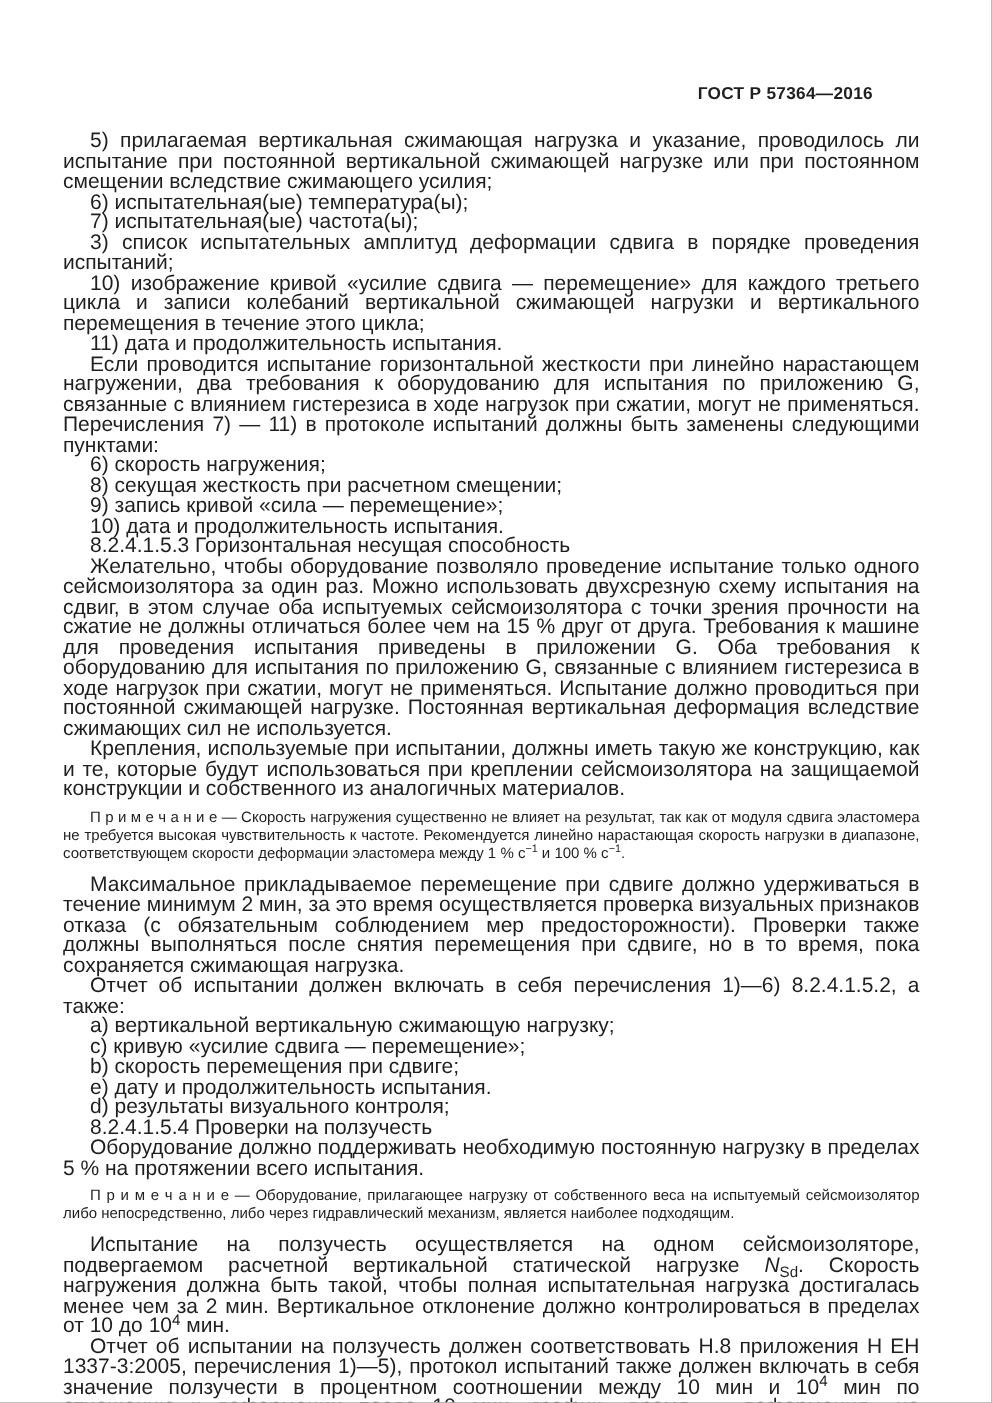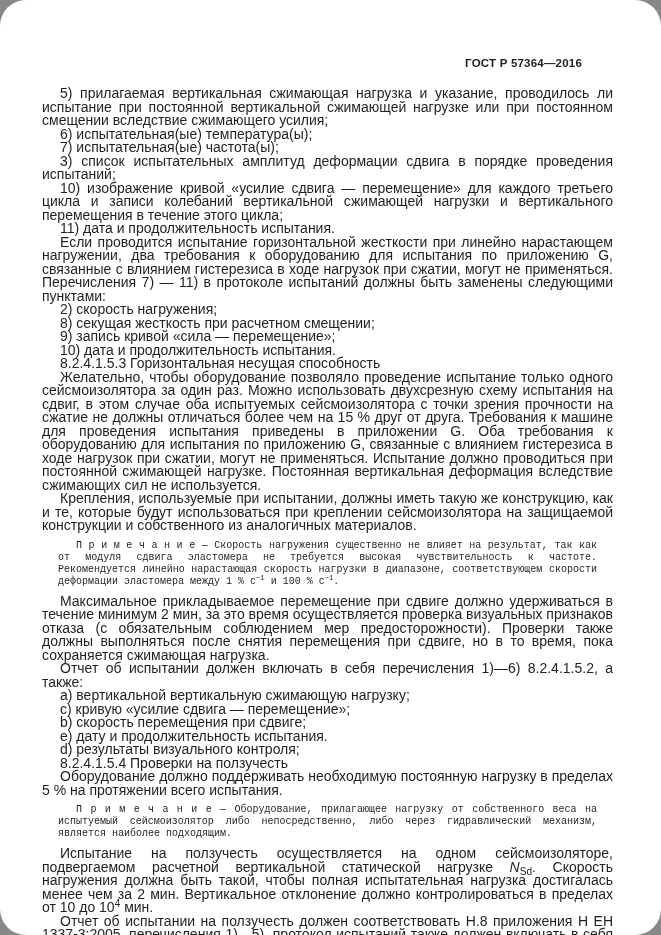--- a/index.html
+++ b/index.html
@@ -1,35 +1,34 @@
 <!DOCTYPE html>
 <html lang="ru"><head>
 <meta charset="utf-8">
 <style>
   html,body{margin:0;padding:0;background:#888;}
   .page{
     width:661px;height:935px;margin:0 auto;background:#ffffff;
     box-sizing:border-box;position:relative;overflow:hidden;
     font-family:"Liberation Sans","DejaVu Sans",sans-serif;
     color:#1f1f1f;
-    border-radius:26px;
   }
   .content{
     position:absolute;top:57px;left:42px;right:48px;
   }
   .running-head{
     font-size:11.5px;font-weight:bold;text-align:right;
     margin:0 31px 18px 0;letter-spacing:0.2px;
   }
   .doc-body p{
     margin:0;font-size:14px;line-height:13.5px;
     text-align:justify;text-indent:18px;
   }
   .doc-body p.note{
-    font-size:10px;line-height:12px;margin:7px 16px;font-family:Liberation Mono, monospace;
+    font-size:10px;line-height:12px;margin:7px 0;
   }
   .doc-body i{font-style:italic;}
   .doc-body sub,.doc-body sup{
     font-size:0.72em;line-height:0;position:relative;vertical-align:baseline;
   }
   .doc-body sub{top:0.35em;}
   .doc-body sup{top:-0.45em;}
   .page-number{
     font-size:12px;text-align:right;margin:8px 31px 0 0;
   }
@@ -41,21 +40,21 @@
   <div class="content">
     <div class="running-head">ГОСТ Р 57364—2016</div>
     <div class="doc-body">
         <p class="item">5) прилагаемая вертикальная сжимающая нагрузка и указание, проводилось ли испытание при постоянной вертикальной сжимающей нагрузке или при постоянном смещении вследствие сжимающего усилия;</p>
         <p class="item">6) испытательная(ые) температура(ы);</p>
         <p class="item">7) испытательная(ые) частота(ы);</p>
         <p class="item">3) список испытательных амплитуд деформации сдвига в порядке проведения испытаний;</p>
         <p class="item">10) изображение кривой «усилие сдвига — перемещение» для каждого третьего цикла и записи колебаний вертикальной сжимающей нагрузки и вертикального перемещения в течение этого цикла;</p>
         <p class="item">11) дата и продолжительность испытания.</p>
         <p class="para">Если проводится испытание горизонтальной жесткости при линейно нарастающем нагружении, два требования к оборудованию для испытания по приложению G, связанные с влиянием гистерезиса в ходе нагрузок при сжатии, могут не применяться. Перечисления 7) — 11) в протоколе испытаний должны быть заменены следующими пунктами:</p>
-        <p class="item">2) скорость нагружения;</p>
+        <p class="item">6) скорость нагружения;</p>
         <p class="item">8) секущая жесткость при расчетном смещении;</p>
         <p class="item">9) запись кривой «сила — перемещение»;</p>
         <p class="item">10) дата и продолжительность испытания.</p>
         <p class="para">8.2.4.1.5.3 Горизонтальная несущая способность</p>
         <p class="para">Желательно, чтобы оборудование позволяло проведение испытание только одного сейсмоизолятора за один раз. Можно использовать двухсрезную схему испытания на сдвиг, в этом случае оба испытуемых сейсмоизолятора с точки зрения прочности на сжатие не должны отличаться более чем на 15 % друг от друга. Требования к машине для проведения испытания приведены в приложении G. Оба требования к оборудованию для испытания по приложению G, связанные с влиянием гистерезиса в ходе нагрузок при сжатии, могут не применяться. Испытание должно проводиться при постоянной сжимающей нагрузке. Постоянная вертикальная деформация вследствие сжимающих сил не используется.</p>
         <p class="para">Крепления, используемые при испытании, должны иметь такую же конструкцию, как и те, которые будут использоваться при креплении сейсмоизолятора на защищаемой конструкции и собственного из аналогичных материалов.</p>
         <p class="note">П р и м е ч а н и е — Скорость нагружения существенно не влияет на результат, так как от модуля сдвига эластомера не требуется высокая чувствительность к частоте. Рекомендуется линейно нарастающая скорость нагрузки в диапазоне, соответствующем скорости деформации эластомера между 1 % с<sup>−1</sup> и 100 % с<sup>−1</sup>.</p>
         <p class="para">Максимальное прикладываемое перемещение при сдвиге должно удерживаться в течение минимум 2 мин, за это время осуществляется проверка визуальных признаков отказа (с обязательным соблюдением мер предосторожности). Проверки также должны выполняться после снятия перемещения при сдвиге, но в то время, пока сохраняется сжимающая нагрузка.</p>
         <p class="para">Отчет об испытании должен включать в себя перечисления 1)—6) 8.2.4.1.5.2, а также:</p>
         <p class="item">a) вертикальной вертикальную сжимающую нагрузку;</p>

